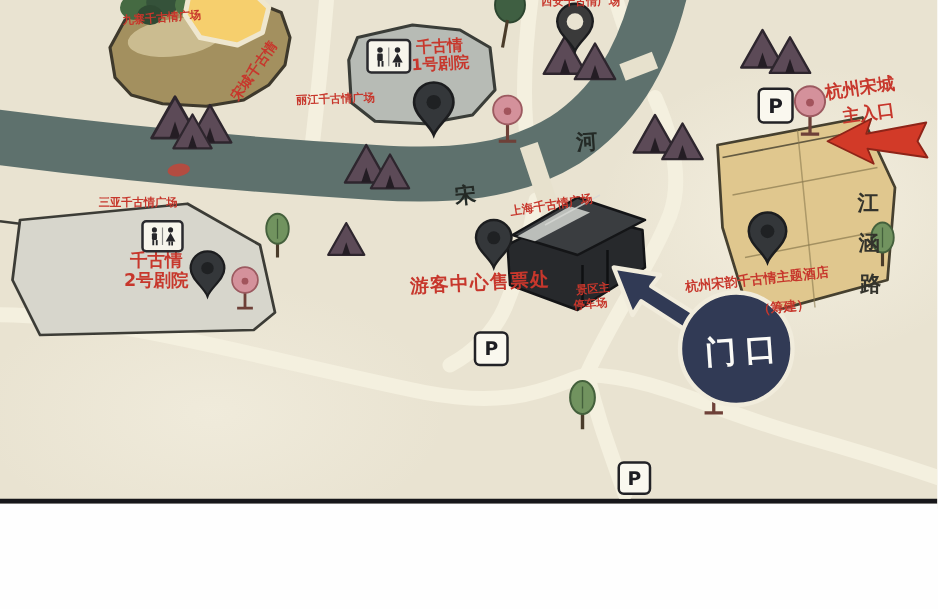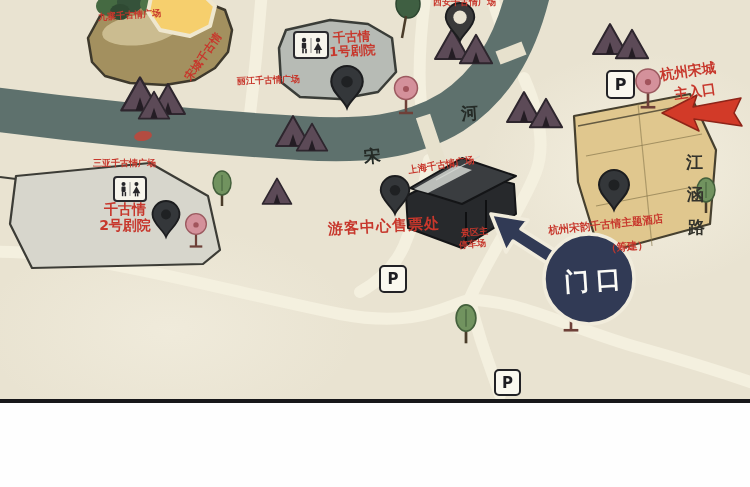--- a/index.html
+++ b/index.html
@@ -158,21 +158,21 @@
     <g>
       <polygon points="491,214 528,220 521,229 556,251 547,263 513,241 506,252" fill="#313a55" stroke="#f1ecdc" stroke-width="3.5" stroke-linejoin="round"></polygon>
       <circle cx="589" cy="279" r="45" fill="#313a55" stroke="#f1ecdc" stroke-width="3.5"></circle>
     </g>
   </svg>
 
   <div class="label sm" style="left:98px;top:10px;transform:rotate(-4deg);">九寨千古情广场</div>
   <div class="label" style="left:183px;top:76px;font-size:11px;transform:rotate(-55deg);transform-origin:left top;">宋城千古情</div>
   <div class="label sm" style="left:237px;top:75px;transform:rotate(-2deg);">丽江千古情广场</div>
   <div class="label sm" style="left:433px;top:-3px;">西安千古情广场</div>
-  <div class="label sm" style="left:93px;top:158px;">三亚千古情广场</div>
+  <div class="label sm" style="left:79px;top:158px;">三亚千古情广场</div>
   <div class="label sm" style="left:408px;top:160px;font-size:9.5px;transform:rotate(-9deg);">上海千古情广场</div>
 
   <div class="label" style="left:323px;top:30px;width:58px;text-align:center;font-size:12.5px;transform:rotate(-3deg);">
     <div>千古情</div>
     <div>1号剧院</div>
   </div>
 
   <div class="label" style="left:94px;top:202px;width:62px;text-align:center;font-size:14px;">
     <div>千古情</div>
     <div>2号剧院</div>

